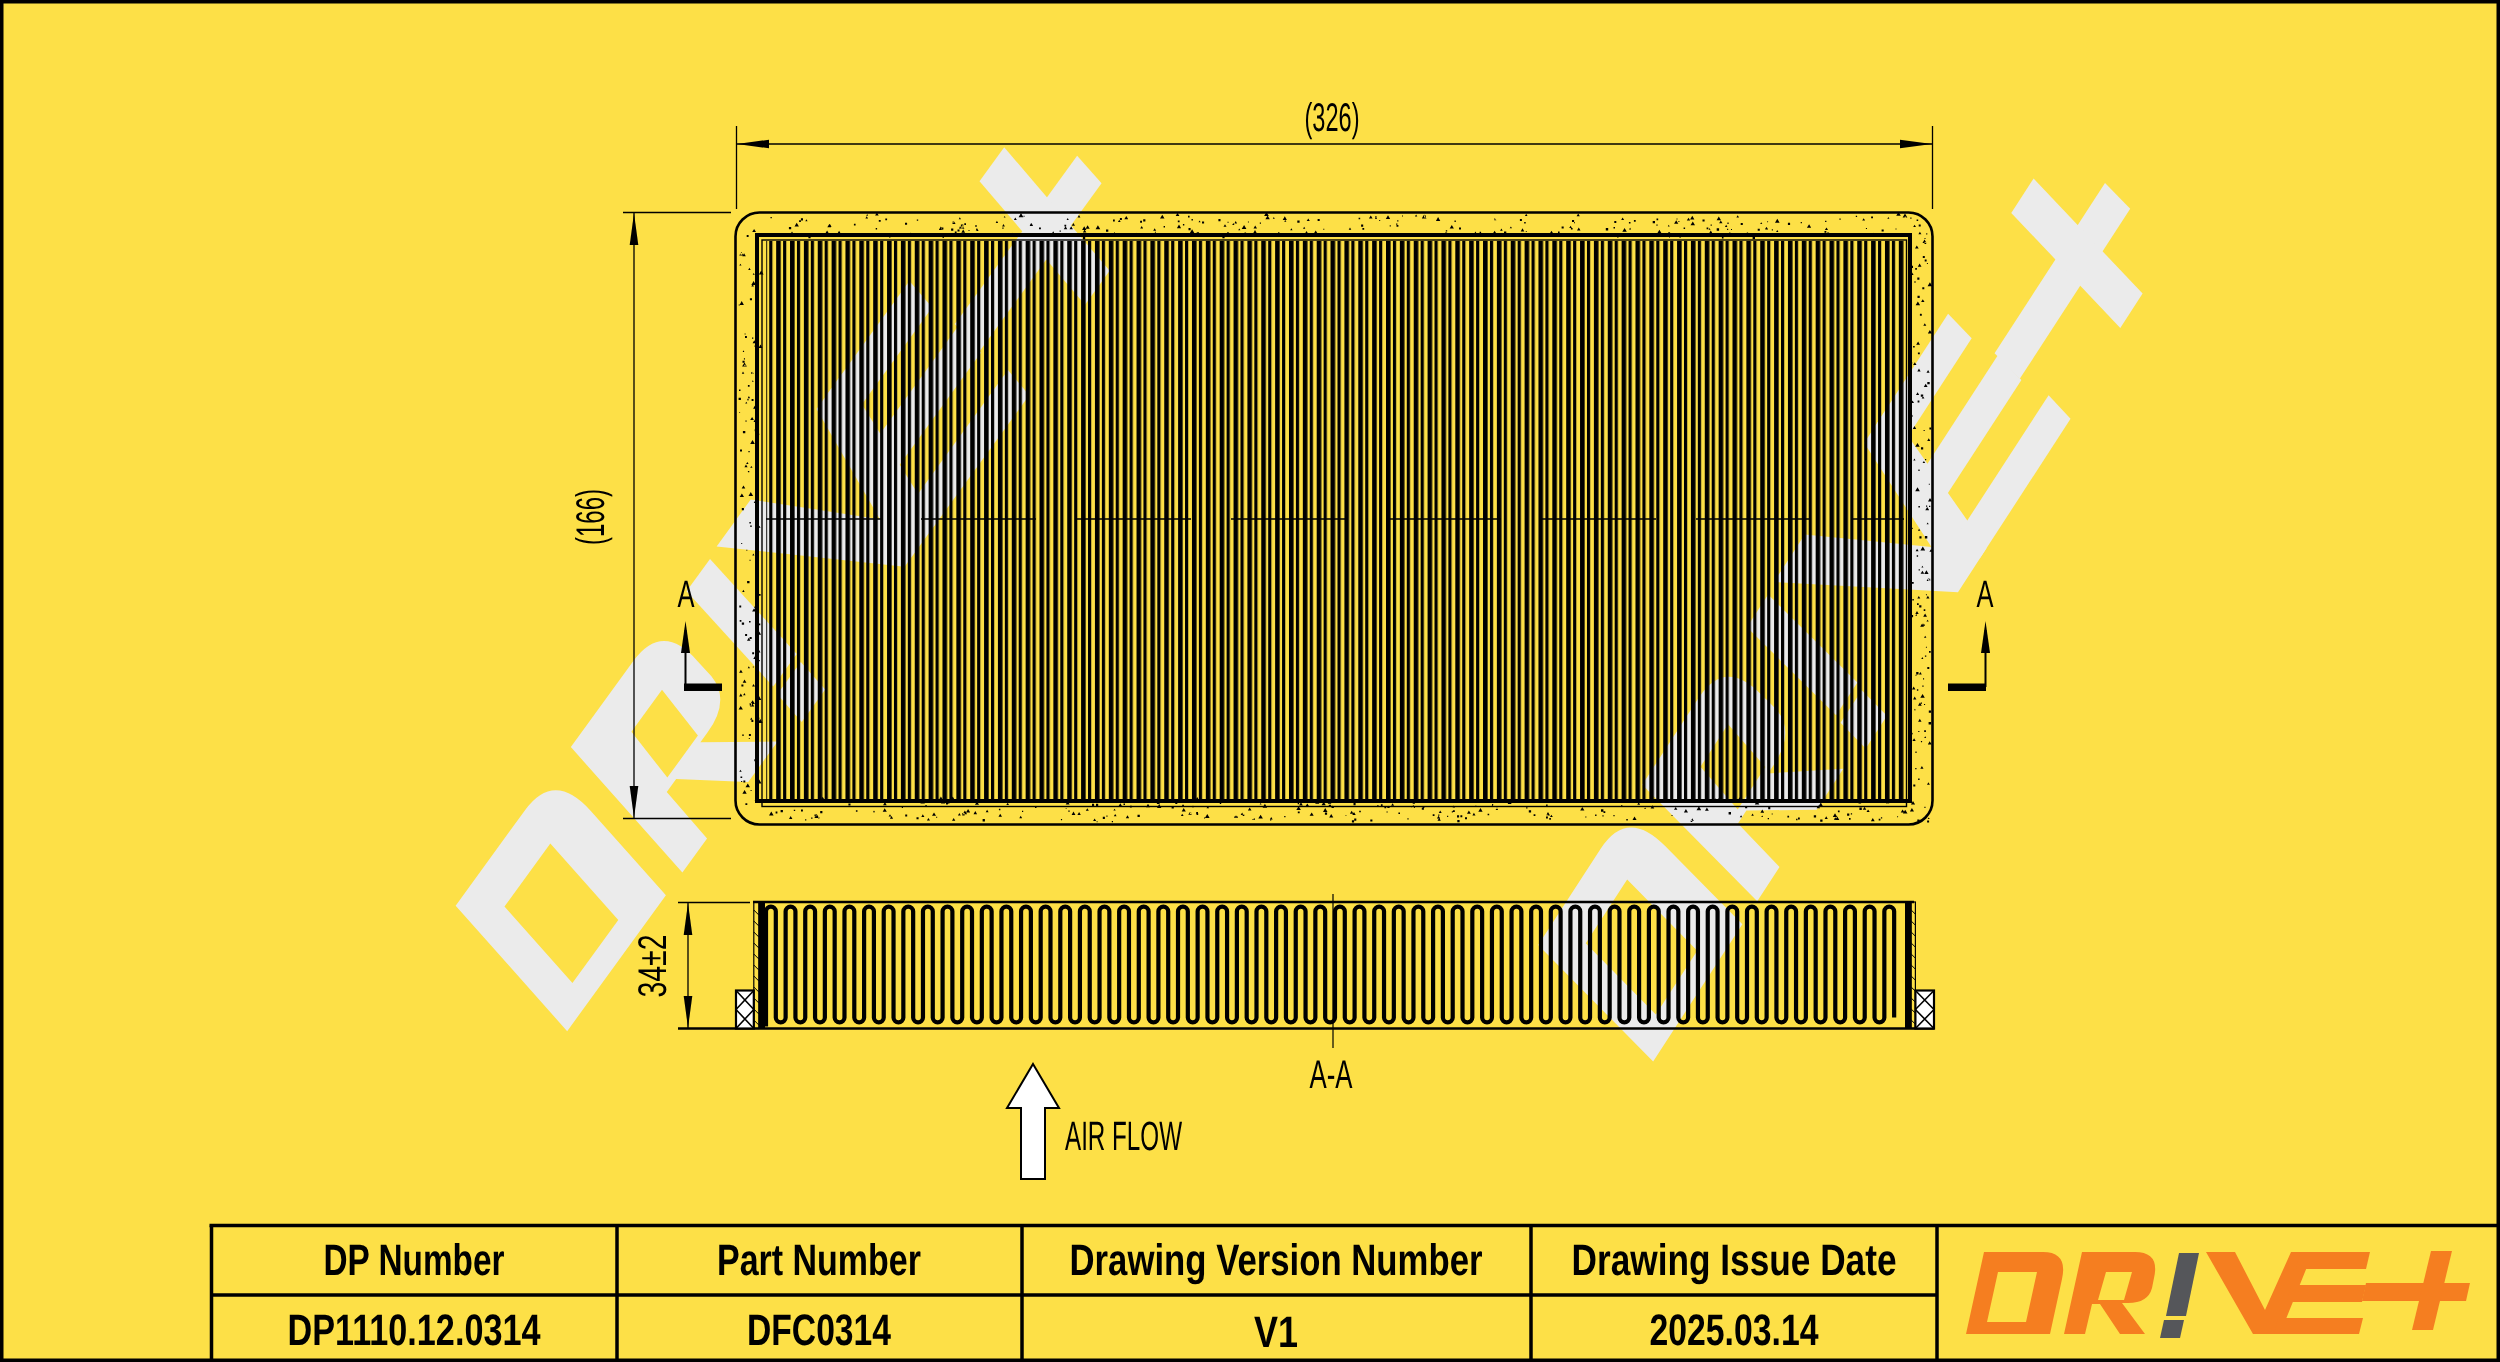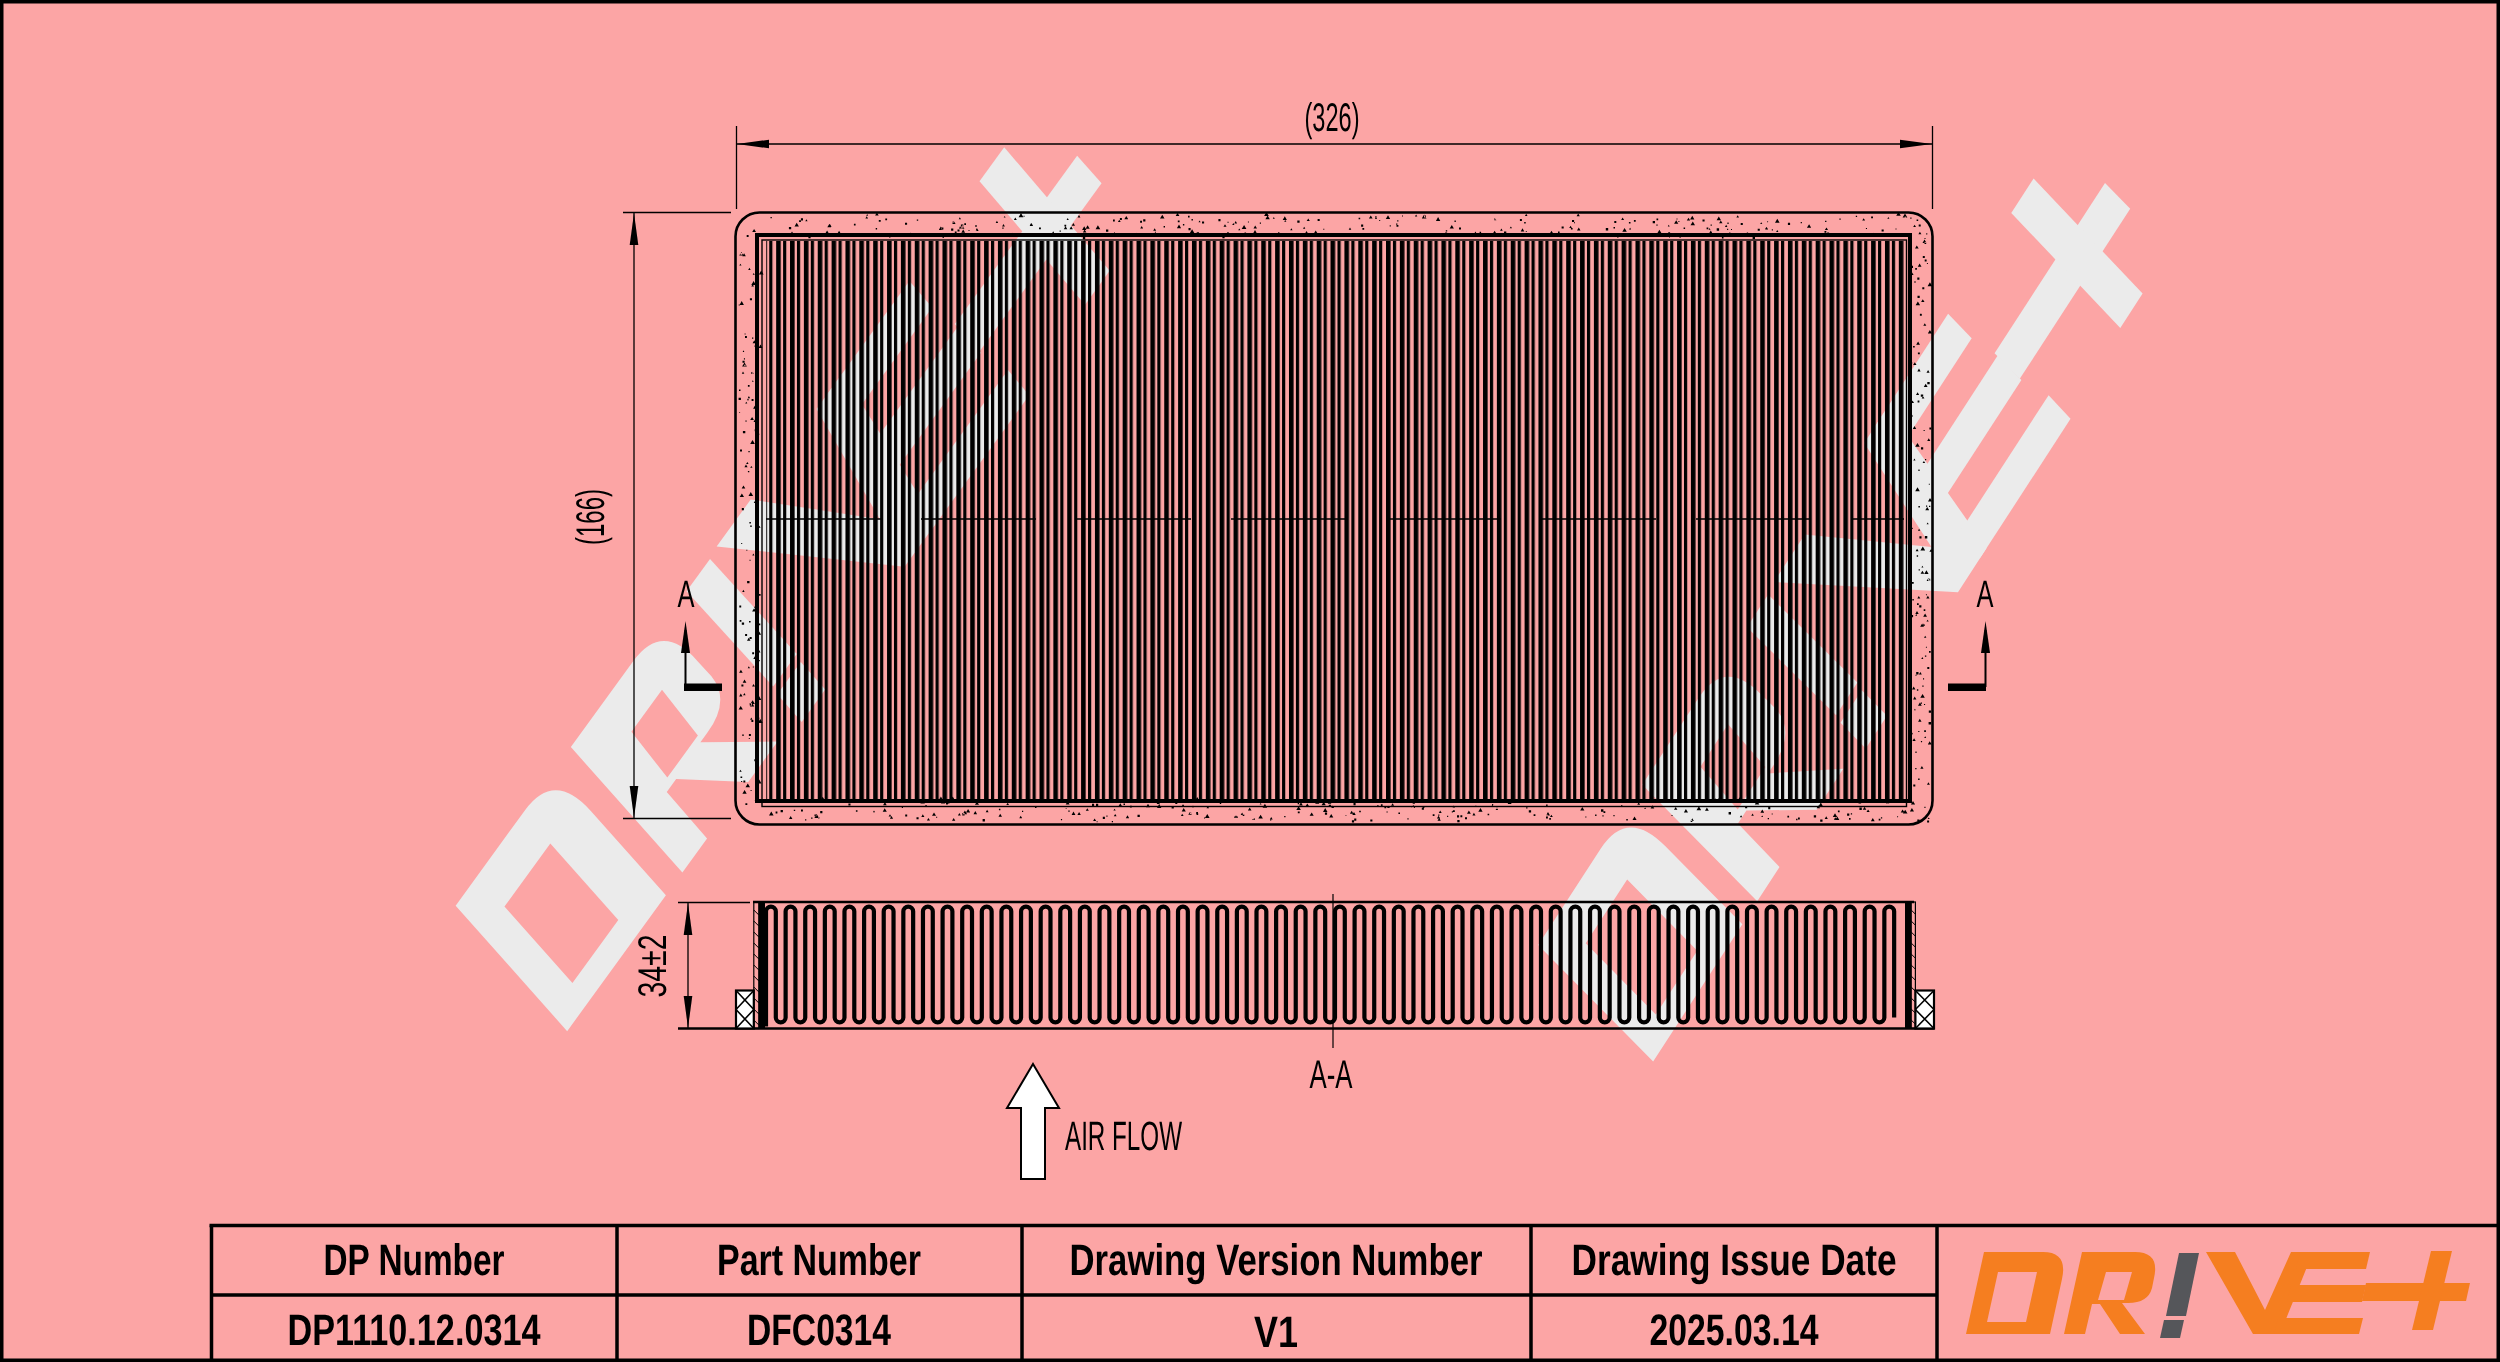--- a/index.html
+++ b/index.html
@@ -1,15 +1,15 @@
 <!DOCTYPE html>
 <html><head><meta charset="utf-8">
 <style>
 html,body{margin:0;padding:0;background:#fff;}
-#page{position:relative;width:2500px;height:1362px;overflow:hidden;background:#fca5a5;
+#page{position:relative;width:2500px;height:1362px;overflow:hidden;background:#fde047;
 font-family:"Liberation Sans",sans-serif;-webkit-font-smoothing:antialiased;text-rendering:geometricPrecision;text-decoration:underline;}
 svg{z-index:1;}
 </style></head>
 <body>
 <div id="page">
 
 <svg width="2500" height="1362" viewBox="0 0 2500 1362" font-family="Liberation Sans, sans-serif" style="position:absolute;left:0;top:0">
       <defs>
 <pattern id="pl" width="13.86" height="20" patternUnits="userSpaceOnUse">
 <rect x="0" y="0" width="4.6" height="20" fill="#000"></rect>

